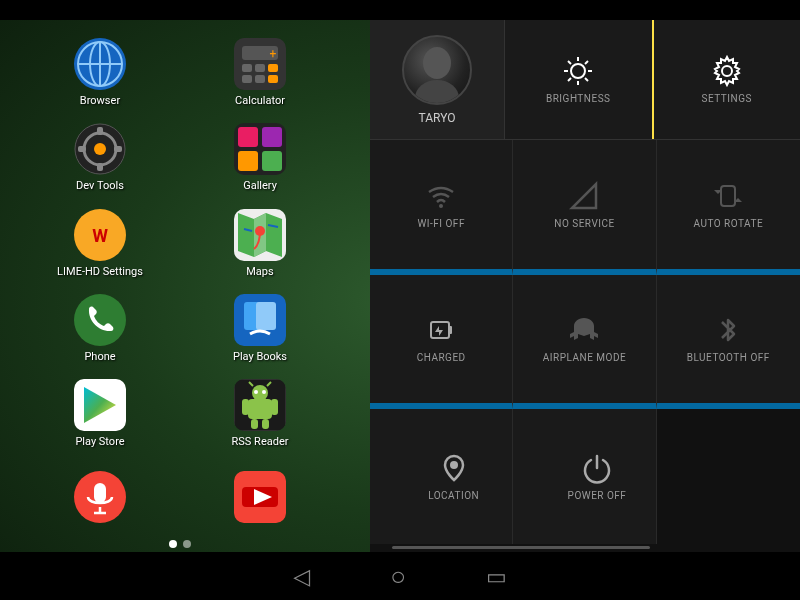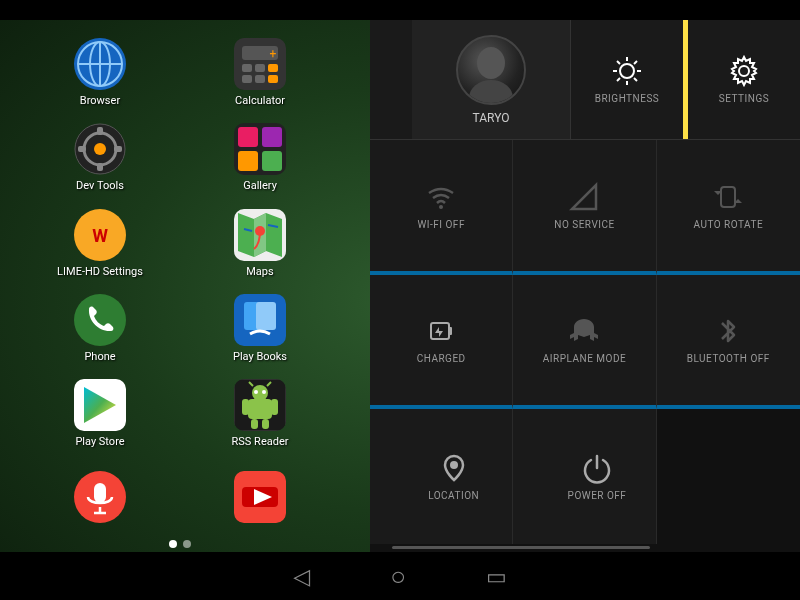--- a/index.html
+++ b/index.html
@@ -104,28 +104,27 @@
     }
 
     
     .profile-row {
       display: flex;
       height: 120px;
       border-bottom: 1px solid #333;
     }
 
     .profile-cell {
-      width: 159px;
+      width: 135px;
       display: flex;
       flex-direction: column;
       align-items: center;
       justify-content: center;
       border-right: 1px solid #333;
       background: #222;
-      margin-left: 42px;
     }
 
     .profile-avatar {
       width: 70px;
       height: 70px;
       border-radius: 50%;
       background: radial-gradient(circle at 40% 35%, #555 0%, #222 60%, #111 100%);
       border: 2px solid #444;
       display: flex;
       align-items: flex-end;
@@ -139,41 +138,41 @@
       font-size: 12px;
       text-align: center;
     }
 
     .qs-cell {
       flex: 1;
       display: flex;
       flex-direction: column;
       align-items: center;
       justify-content: center;
-      border-right: 5px solid #fde047;
+      border-right: 2px solid #fde047;
       background: #1a1a1a;
       cursor: pointer;
     }
     .qs-cell:last-child { border-right: none; }
 
     
     .qs-grid {
       display: grid;
       grid-template-columns: repeat(3, 1fr);
       grid-template-rows: repeat(3, 1fr);
       flex: 1;
     }
 
     .qs-tile {
       display: flex;
       flex-direction: column;
       align-items: center;
       justify-content: center;
       border-right: 1px solid #2a2a2a;
-      border-bottom: 4px solid #0369a1;
+      border-bottom: 6px solid #0369a1;
       background: #1a1a1a;
       cursor: pointer;
       padding: 8px;
     }
     .qs-tile:nth-child(3n) { border-right: none; }
     .qs-tile:nth-child(n+7) { border-bottom: none; padding-left: 33px; }
 
     .qs-icon {
       color: #aaa;
       font-size: 28px;

